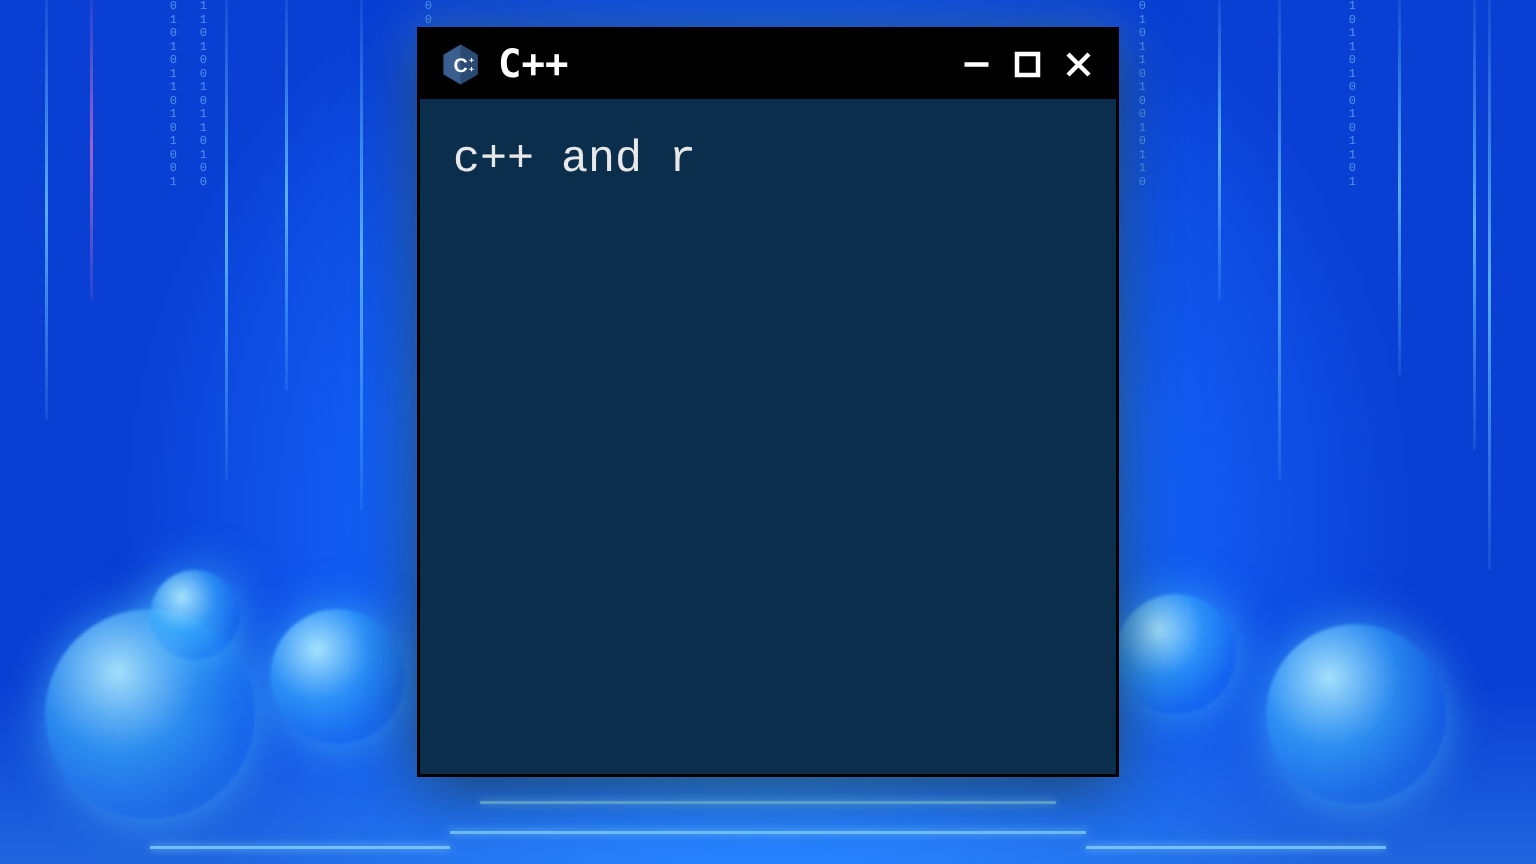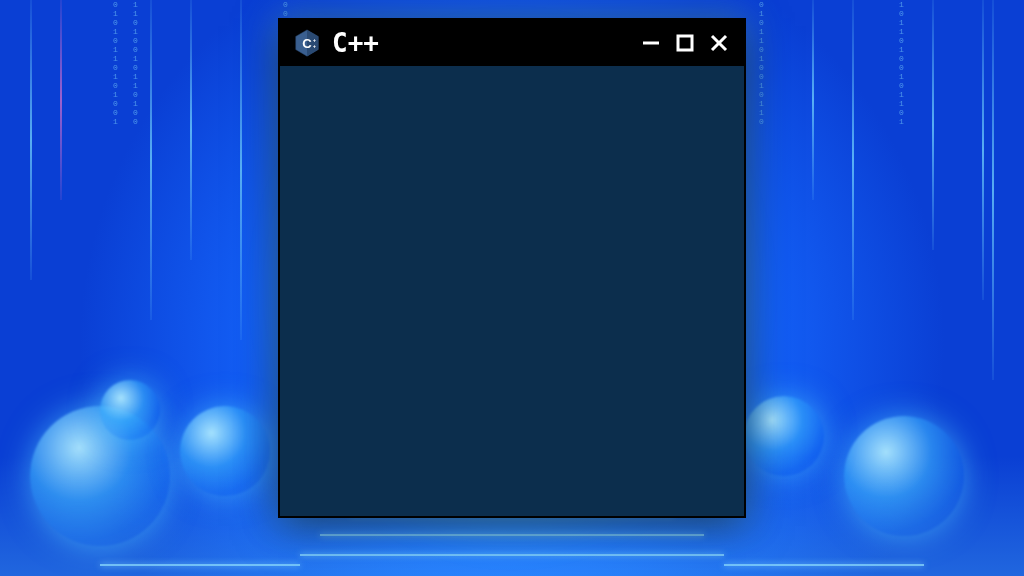--- a/index.html
+++ b/index.html
@@ -234,13 +234,16 @@
           </svg>
       </span>
       <span class="ctrl close">
         <svg width="20" height="20" viewBox="0 0 20 20">
           <line x1="3" y1="3" x2="17" y2="17" stroke="#fff" stroke-width="3"></line>
           <line x1="17" y1="3" x2="3" y2="17" stroke="#fff" stroke-width="3"></line>
         </svg>
       </span>
     </div>
   </div>
+  <div class="content">
+    <span>c++ and r</span>
+  </div>
 </div>
 
 </body></html>

